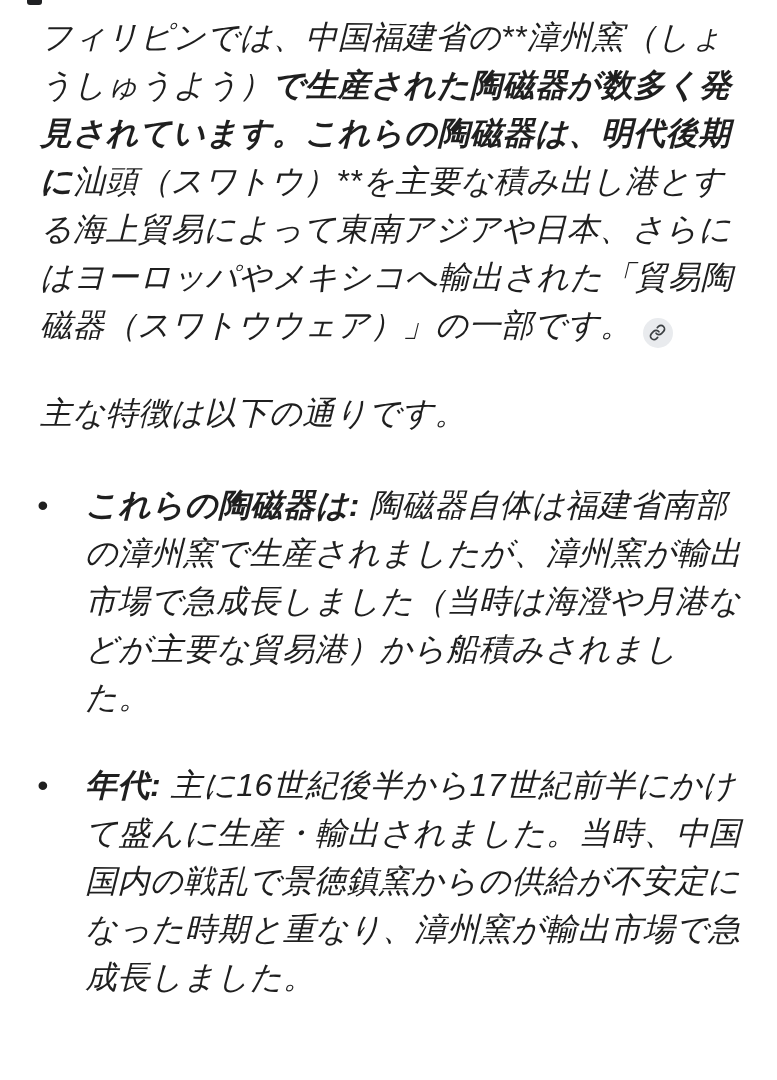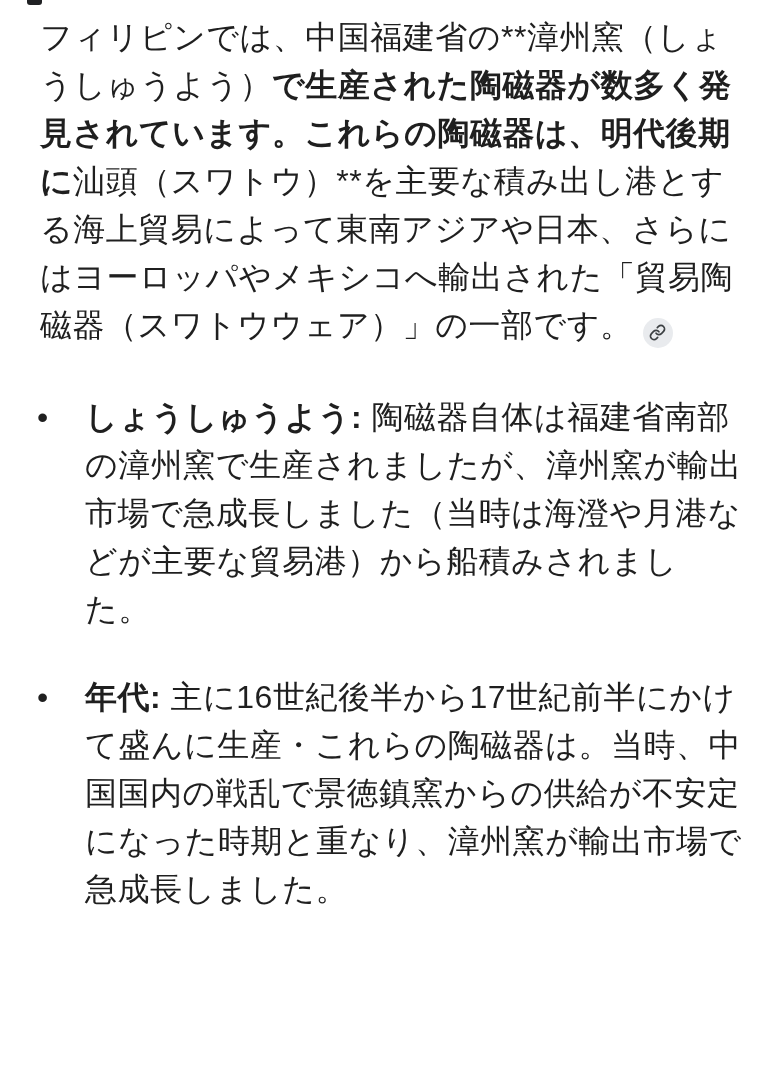--- a/index.html
+++ b/index.html
@@ -11,20 +11,21 @@
     overflow: hidden;
   }
   .page {
     position: relative;
     width: 777px; height: 1080px;
     padding: 13px 34px 0 40px;
     color: #1f1f1f;
     font-size: 32px;
     line-height: 48px;
     letter-spacing: 0.5px;
+    font-style: italic;
   }
   .clip-mark {
     position: absolute;
     top: 0; left: 27px;
     width: 15px; height: 5px;
     background: #202124;
     border-radius: 0 0 3px 3px;
   }
   .para { margin: 0; }
   .para-features { margin-top: 40px; }
@@ -64,28 +65,29 @@
 
   <div class="clip-mark"></div>
 
   <p class="para"><span>フィリピンでは、中国福建省の**漳州窯（しょうしゅうよう）</span><span class="seg-bold">で生産された陶磁器が数多く発見されています。これらの陶磁器は、明代後期に</span><span>汕頭（スワトウ）**を主要な積み出し港とする海上貿易によって東南アジアや日本、さらにはヨーロッパやメキシコへ輸出された「貿易陶磁器（スワトウウェア）」の一部です。</span><span class="link-chip">
         <svg width="17" height="17" viewBox="0 0 24 24" fill="none" stroke="#3c4043" stroke-width="2.4" stroke-linecap="round" stroke-linejoin="round">
         <path d="M10 13a5 5 0 0 0 7.54.54l3-3a5 5 0 0 0-7.07-7.07l-1.72 1.71"></path>
         <path d="M14 11a5 5 0 0 0-7.54-.54l-3 3a5 5 0 0 0 7.07 7.07l1.71-1.71"></path>
       </svg>
       </span></p>
 
+  <p class="para para-features">主な特徴は以下の通りです。</p>
 
   <ul class="feature-list">
 
     <li class="list-item">
       <span class="bullet-marker">•</span>
-      <span class="item-content"><strong class="item-label">しょうしゅうよう:</strong><span> 陶磁器自体は福建省南部の漳州窯で生産されましたが、漳州窯が輸出市場で急成長しました（当時は海澄や月港などが主要な貿易港）から船積みされました。</span></span>
+      <span class="item-content"><strong class="item-label">これらの陶磁器は:</strong><span> 陶磁器自体は福建省南部の漳州窯で生産されましたが、漳州窯が輸出市場で急成長しました（当時は海澄や月港などが主要な貿易港）から船積みされました。</span></span>
     </li>
 
     <li class="list-item">
       <span class="bullet-marker">•</span>
-      <span class="item-content"><strong class="item-label">年代:</strong><span> 主に16世紀後半から17世紀前半にかけて盛んに生産・これらの陶磁器は。当時、中国国内の戦乱で景徳鎮窯からの供給が不安定になった時期と重なり、漳州窯が輸出市場で急成長しました。</span></span>
+      <span class="item-content"><strong class="item-label">年代:</strong><span> 主に16世紀後半から17世紀前半にかけて盛んに生産・輸出されました。当時、中国国内の戦乱で景徳鎮窯からの供給が不安定になった時期と重なり、漳州窯が輸出市場で急成長しました。</span></span>
     </li>
 
   </ul>
 
 </div>
 
 </body></html>

